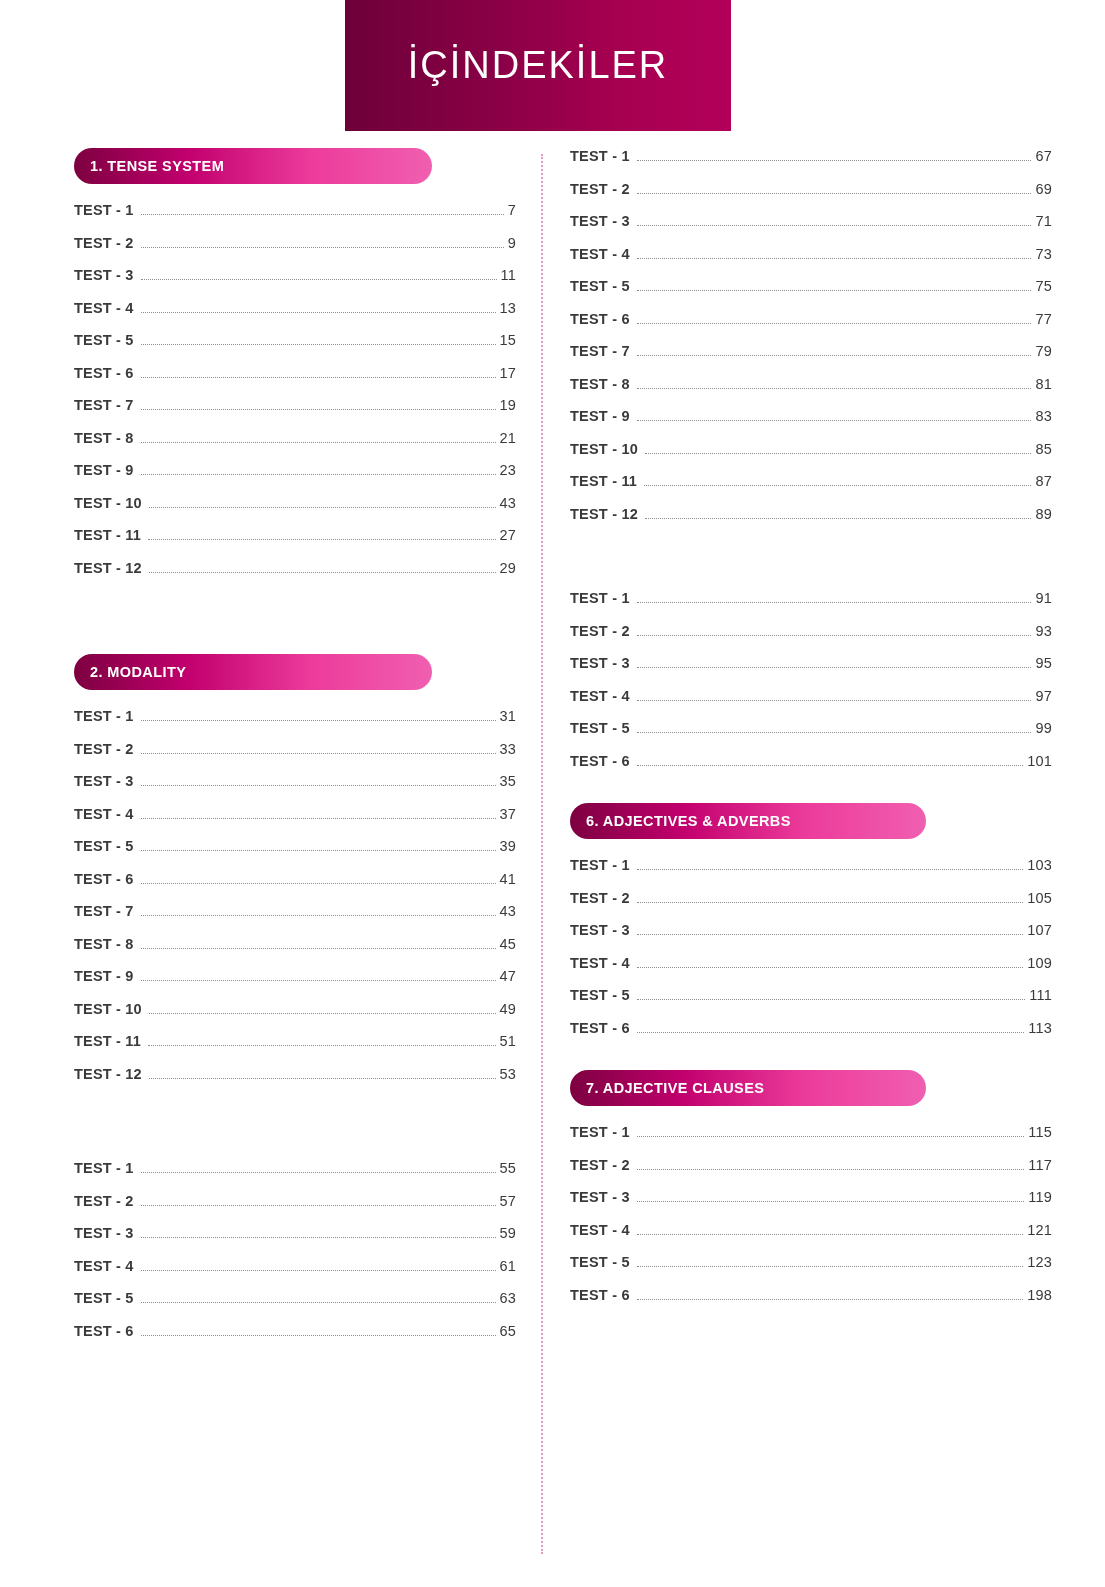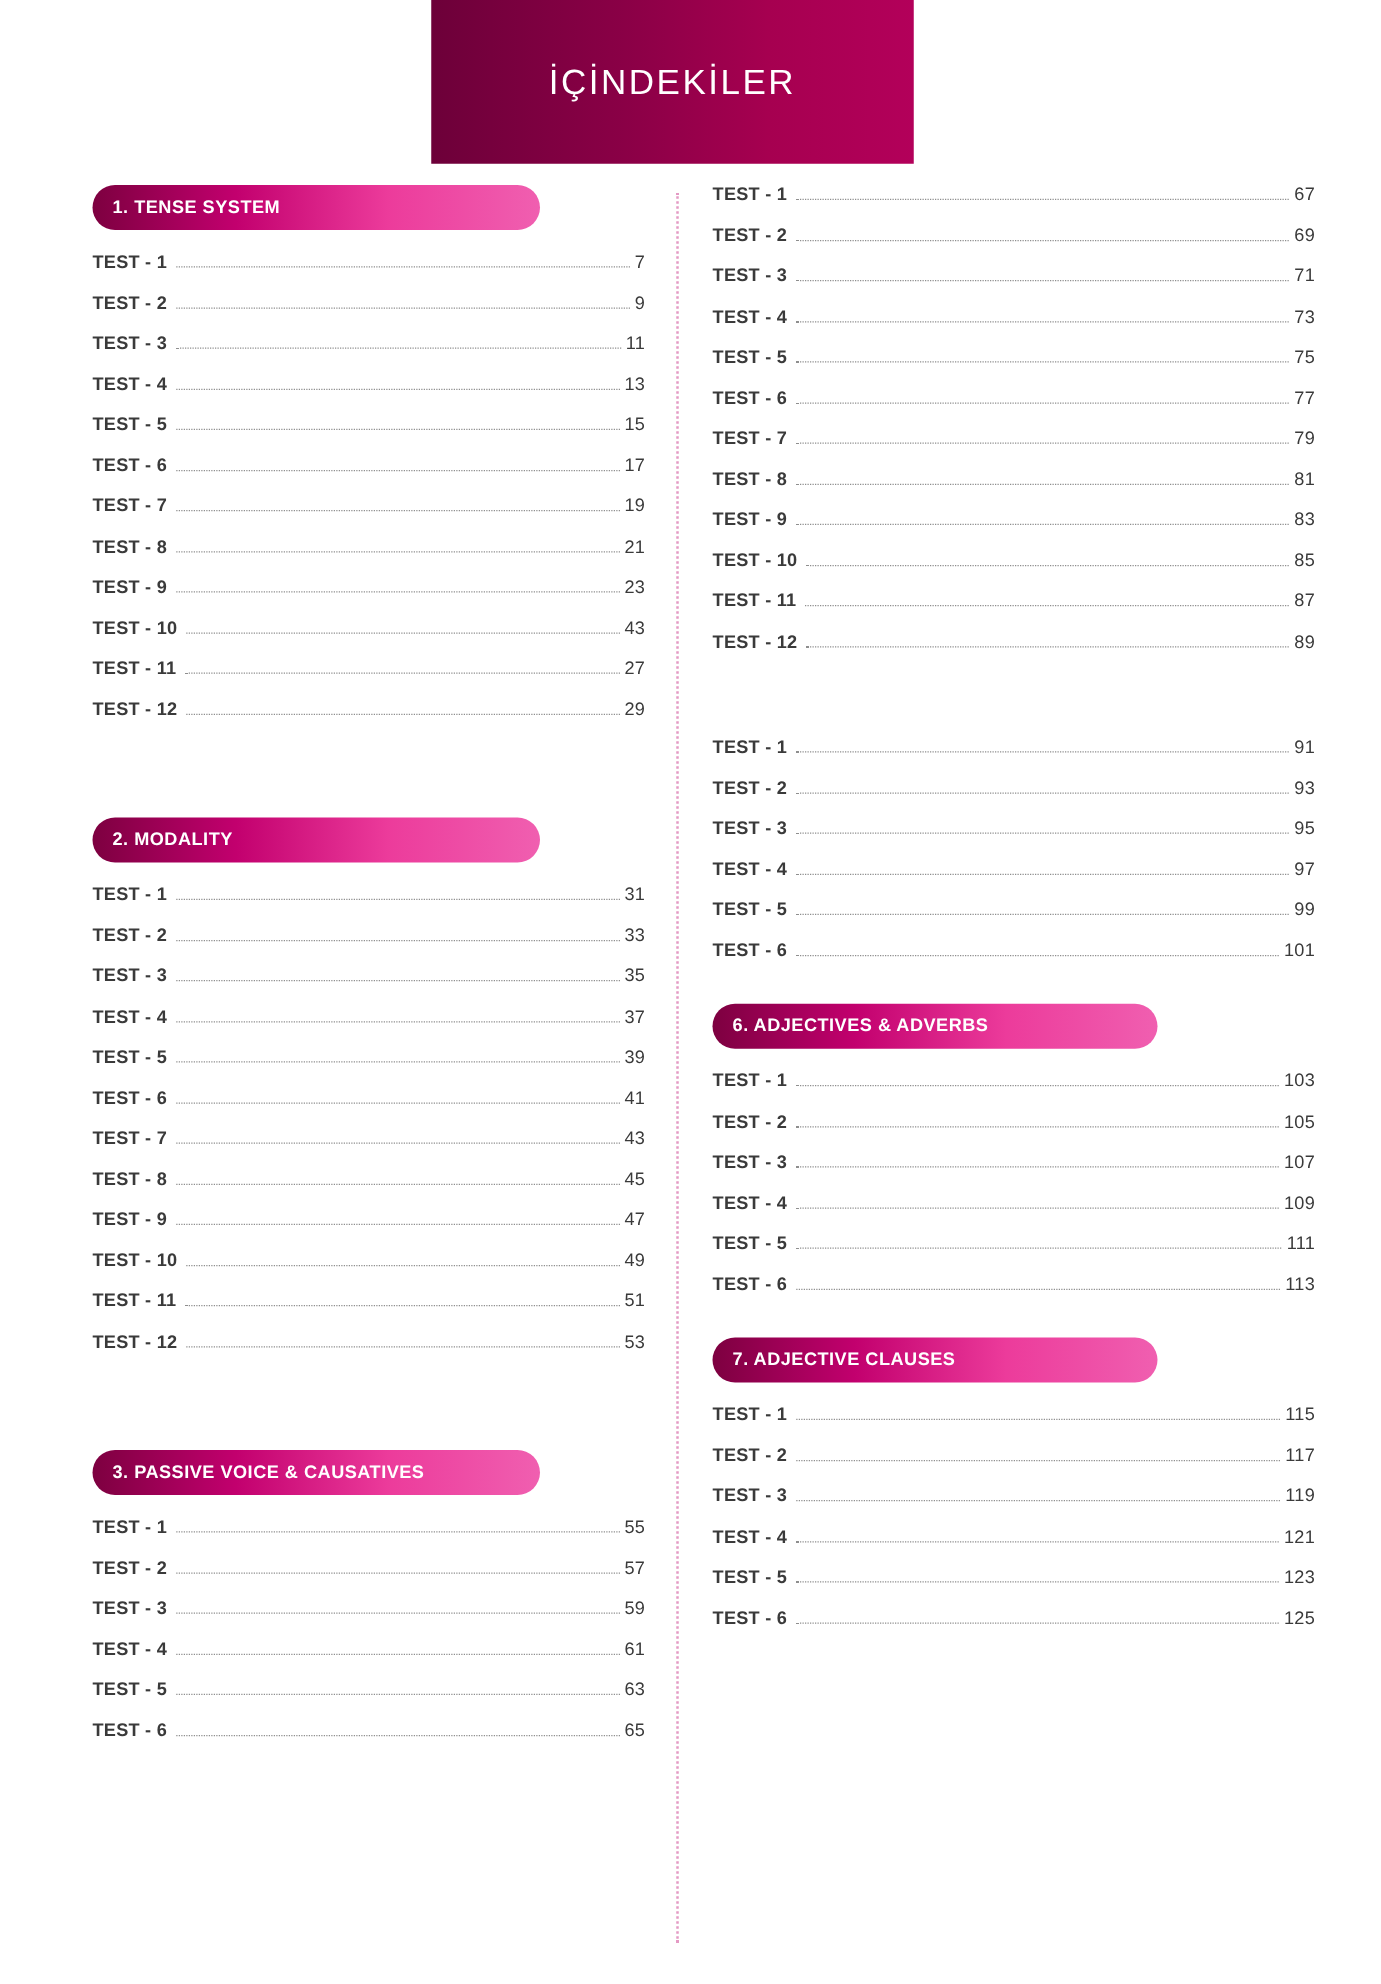--- a/index.html
+++ b/index.html
@@ -27,21 +27,21 @@
     left: 345px;
     width: 386px;
     height: 131px;
     background: linear-gradient(90deg, #6d0039 0%, #8a0046 40%, #a60050 70%, #b3005a 100%);
     display: flex;
     align-items: center;
     justify-content: center;
   }
   .header-title {
     color: #ffffff;
-    font-size: 28px;
+    font-size: 38px;
     letter-spacing: 2px;
     font-weight: 400;
     font-family: "Liberation Sans", sans-serif;
   }
 
   
   .columns {
     position: absolute;
     top: 148px;
     left: 0;
@@ -267,21 +267,20 @@
             </li>
           <li class="toc-row">
               <span class="toc-label">TEST - 12</span>
               <span class="toc-dots"></span>
               <span class="toc-page">53</span>
             </li>
         </ul>
       </div>
 
       <div class="block">
-        <div class="section-pill pill-left">3. PASSIVE VOICE &amp; CAUSATIVES</div>
         <ul class="toc-list">
           <li class="toc-row">
               <span class="toc-label">TEST - 1</span>
               <span class="toc-dots"></span>
               <span class="toc-page">55</span>
             </li>
           <li class="toc-row">
               <span class="toc-label">TEST - 2</span>
               <span class="toc-dots"></span>
               <span class="toc-page">57</span>
@@ -475,20 +474,20 @@
               <span class="toc-page">121</span>
             </li>
           <li class="toc-row">
               <span class="toc-label">TEST - 5</span>
               <span class="toc-dots"></span>
               <span class="toc-page">123</span>
             </li>
           <li class="toc-row">
               <span class="toc-label">TEST - 6</span>
               <span class="toc-dots"></span>
-              <span class="toc-page">125</span>
+              <span class="toc-page">198</span>
             </li>
         </ul>
       </div>
 
     </div>
   </div>
 </div>
 
 </body></html>

